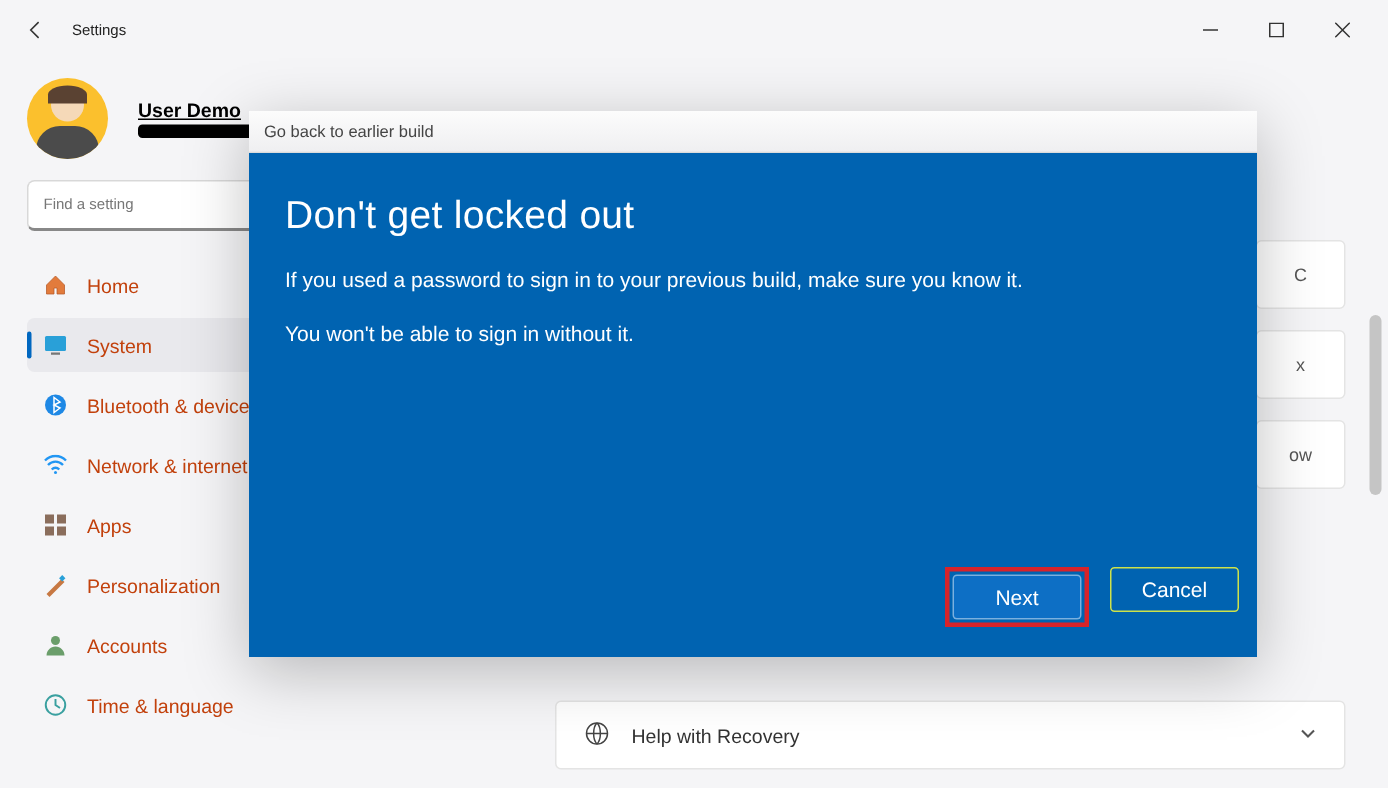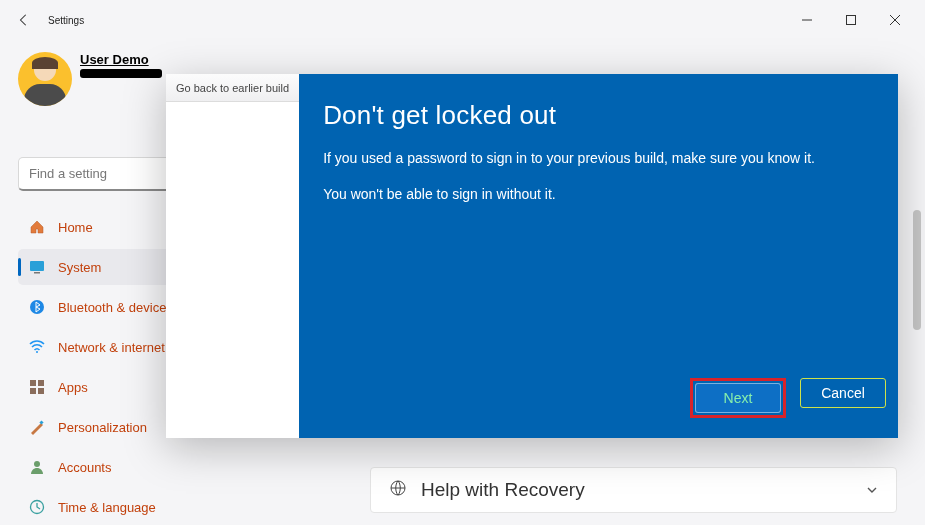--- a/index.html
+++ b/index.html
@@ -6,51 +6,51 @@
     body { width: 925px; height: 525px; background: #f5f5f7; overflow: hidden; position: relative; }
 
     .titlebar { height: 40px; display: flex; align-items: center; padding: 0 8px; }
     .back-btn { width: 32px; height: 32px; display: flex; align-items: center; justify-content: center; border: none; background: transparent; cursor: pointer; }
     .title { font-size: 10px; margin-left: 8px; color: #222; }
     .winctrls { margin-left: auto; display: flex; gap: 0; }
     .winctrl { width: 44px; height: 30px; display: flex; align-items: center; justify-content: center; border: none; background: transparent; cursor: pointer; font-size: 10px; color: #333; }
 
     .main { display: flex; height: 485px; }
     .sidebar { width: 200px; padding: 6px 10px 0 18px; display: flex; flex-direction: column; }
-    .profile { display: flex; gap: 8px; margin-bottom: 14px; margin-top: 6px; }
+    .profile { display: flex; align-items: center; gap: 20px; margin-bottom: 14px; margin-top: 6px; }
     .avatar { width: 54px; height: 54px; border-radius: 50%; background: #fbc02d; position: relative; overflow: hidden; }
     .avatar::before { content: ""; position: absolute; top: 7px; left: 16px; width: 22px; height: 22px; border-radius: 50%; background: #f5d9b8; }
     .avatar::after { content: ""; position: absolute; top: 5px; left: 14px; width: 26px; height: 12px; border-radius: 50% 50% 0 0; background: #5a4232; }
     .avatar .shoulders { position: absolute; bottom: 0; left: 6px; width: 42px; height: 22px; border-radius: 16px 16px 0 0; background: #4b4b4b; }
     .profile-text .uname { font-size: 13px; font-weight: 600; text-decoration: underline; }
     .profile-text .redact { width: 82px; height: 9px; background: #000; border-radius: 3px; margin-top: 2px; }
 
-    .search { height: 34px; border: 1px solid #d8d8d8; border-bottom: 2px solid #888; border-radius: 5px; background: #fff; padding: 0 10px; font-size: 13px; color: #777; display: flex; align-items: center; margin-bottom: 18px; margin-top: 37px; }
+    .search { height: 34px; border: 1px solid #d8d8d8; border-bottom: 2px solid #888; border-radius: 5px; background: #fff; padding: 0 10px; font-size: 10px; color: #777; display: flex; align-items: center; margin-bottom: 18px; }
 
     .nav { display: flex; flex-direction: column; gap: 4px; }
     .nav-item { height: 36px; display: flex; align-items: center; gap: 12px; padding: 0 10px; border-radius: 5px; font-size: 13px; color: #c2410c; cursor: pointer; position: relative; white-space: nowrap; }
     .nav-item.selected { background: #e9e9ed; }
     .nav-item.selected::before { content: ""; position: absolute; left: 0; top: 9px; width: 3px; height: 18px; background: #0067c0; border-radius: 2px; }
     .nav-icon { width: 18px; height: 18px; display: flex; align-items: center; justify-content: center; }
 
     .content { flex: 1; position: relative; padding: 16px 24px; }
     .cards { position: absolute; right: 28px; top: 120px; display: flex; flex-direction: column; gap: 14px; }
     .card { width: 60px; height: 46px; background: #fff; border: 1px solid #e4e4e4; border-radius: 4px; display: flex; align-items: center; justify-content: center; font-size: 12px; color: #555; }
-    .help { position: absolute; left: 170px; bottom: 12px; right: 28px; height: 46px; background: #fff; border: 1px solid #e4e4e4; border-radius: 4px; display: flex; align-items: center; padding: 0 18px; font-size: 19px; color: #333; gap: 14px; }
+    .help { position: absolute; left: 170px; bottom: 12px; right: 28px; height: 46px; background: #fff; border: 1px solid #e4e4e4; border-radius: 4px; display: flex; align-items: center; padding: 0 18px; font-size: 13px; color: #333; gap: 14px; }
     .help .chev { margin-left: auto; }
     .scrollbar { position: absolute; right: 4px; top: 170px; width: 8px; height: 120px; background: #c5c5c5; border-radius: 4px; }
 
-    .dialog { position: absolute; left: 166px; top: 74px; width: 732px; height: 364px; background: #fff; box-shadow: 0 10px 40px rgba(0,0,0,.25); display: flex; flex-direction: row; }
+    .dialog { position: absolute; left: 166px; top: 74px; width: 672px; height: 364px; background: #fff; box-shadow: 0 10px 40px rgba(0,0,0,.25); display: flex; flex-direction: column; }
     .dialog-title { height: 28px; background: linear-gradient(#fcfcfc,#efeff1); border-bottom: 1px solid #dcdcdc; font-size: 11px; color: #444; padding: 0 10px; display: flex; align-items: center; }
     .dialog-body { flex: 1; background: #0063b1; color: #fff; padding: 26px 12px 20px 24px; display: flex; flex-direction: column; }
     .dialog-h { font-size: 26px; font-weight: 400; margin-bottom: 18px; letter-spacing: .2px; }
     .dialog-p { font-size: 14px; margin-bottom: 16px; line-height: 1.4; }
     .dialog-btns { margin-top: auto; display: flex; gap: 14px; justify-content: flex-end; }
     .btn { width: 86px; height: 30px; border-radius: 3px; font-size: 14px; display: flex; align-items: center; justify-content: center; cursor: pointer; }
-    .btn-primary { background: #0d6fc5; border: 1px solid rgba(255,255,255,.45); color: #86efac; }
+    .btn-primary { background: #0d6fc5; border: 1px solid rgba(255,255,255,.45); color: #ffffff; }
     .btn-secondary { background: transparent; border: 1.5px solid #cde24a; color: #fff; }
     .highlight-box { border: 3px solid #d8232a; padding: 2px; }
   </style>
 </head>
 <body>
 
 <div class="titlebar">
   <button class="back-btn">
     <svg width="14" height="14" viewBox="0 0 16 16">
         <path d="M10 2 4 8l6 6" stroke="#333" stroke-width="1.2" fill="none"></path>

